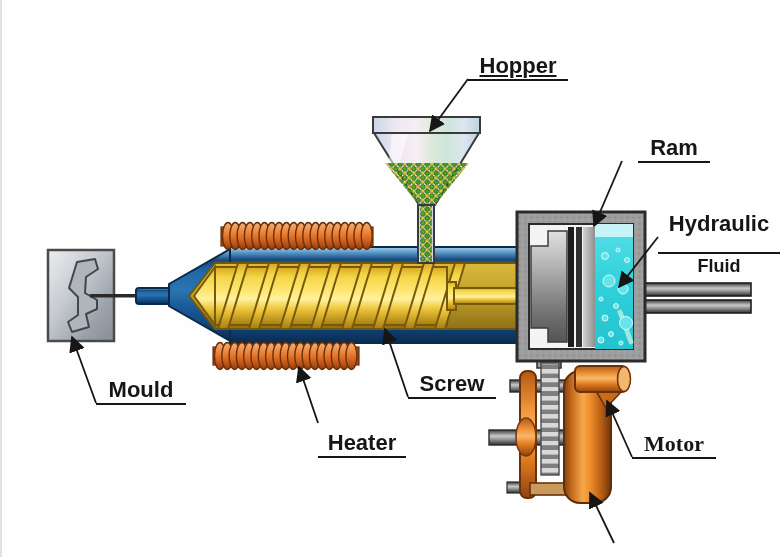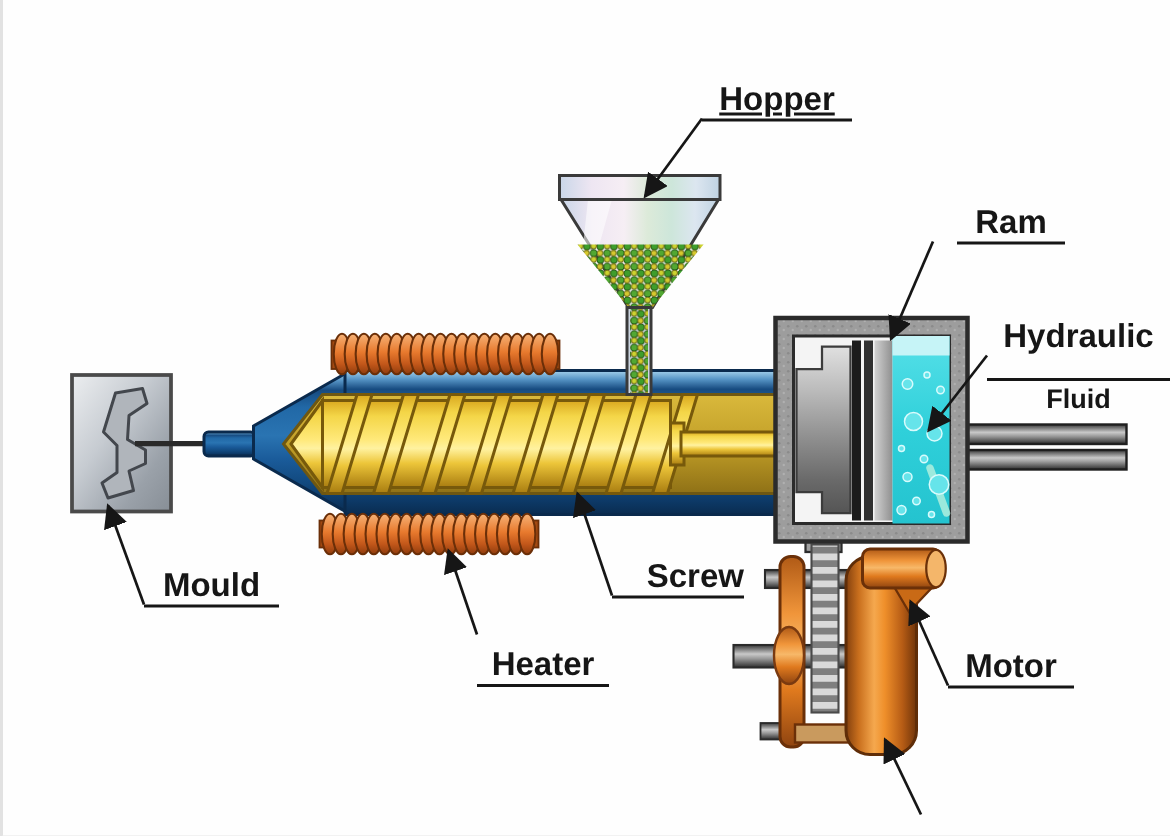--- a/index.html
+++ b/index.html
@@ -277,16 +277,16 @@
 </svg>
 
 <div class="lbl" style="left:466px;top:54px;width:100px;text-decoration:underline;">Hopper</div>
 <div class="lbl" style="left:636px;top:136px;width:72px;">Ram</div>
 <div id="hydraulic-wrap">
   <div id="hydraulic-line1">Hydraulic</div>
   <div id="hydraulic-line2">Fluid</div>
 </div>
 <div class="lbl" style="left:94px;top:378px;width:90px;">Mould</div>
 <div class="lbl" style="left:316px;top:398px;width:88px;margin-top:33px;">Heater</div>
-<div class="lbl" style="left:406px;top:372px;width:88px;text-align:right;">Screw</div>
-<div class="lbl" style="left:630px;top:432px;width:84px;">Motor</div>
+<div class="lbl" style="left:406px;top:372px;width:88px;">Screw</div>
+<div class="lbl" style="left:630px;top:432px;width:84px;font-family:Liberation Serif, serif;">Motor</div>
 
 </div>
 
 </body></html>

